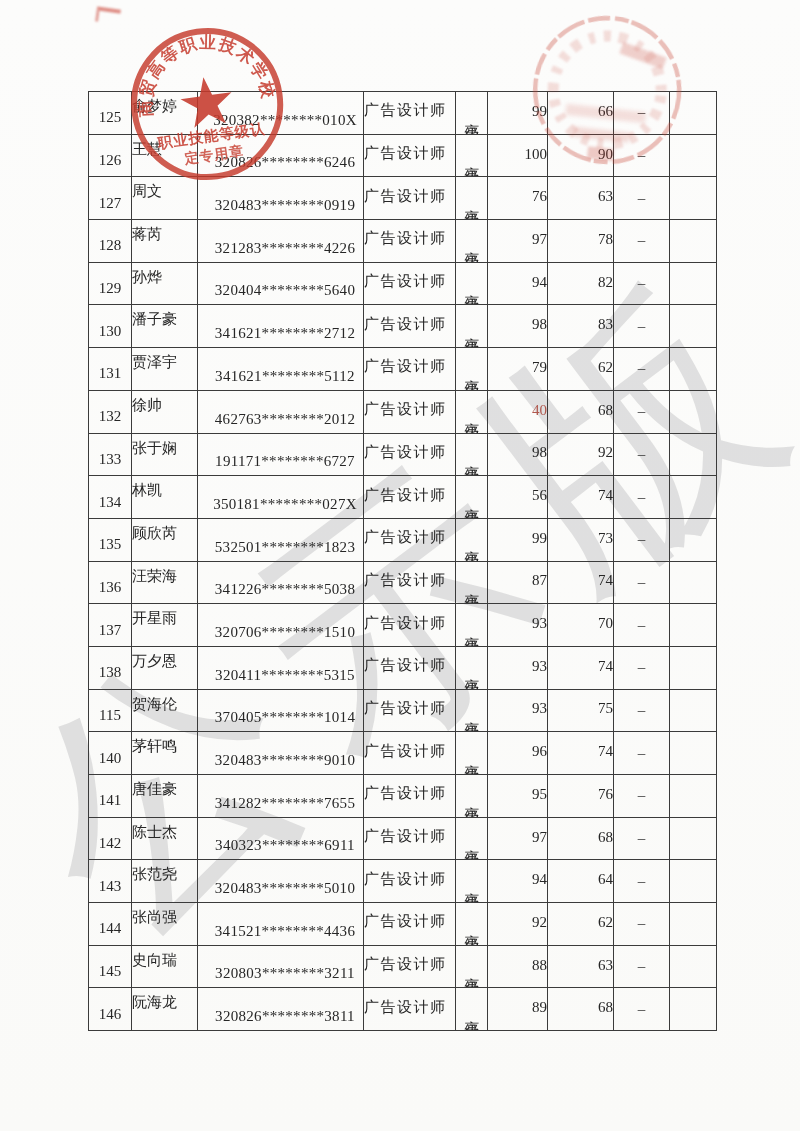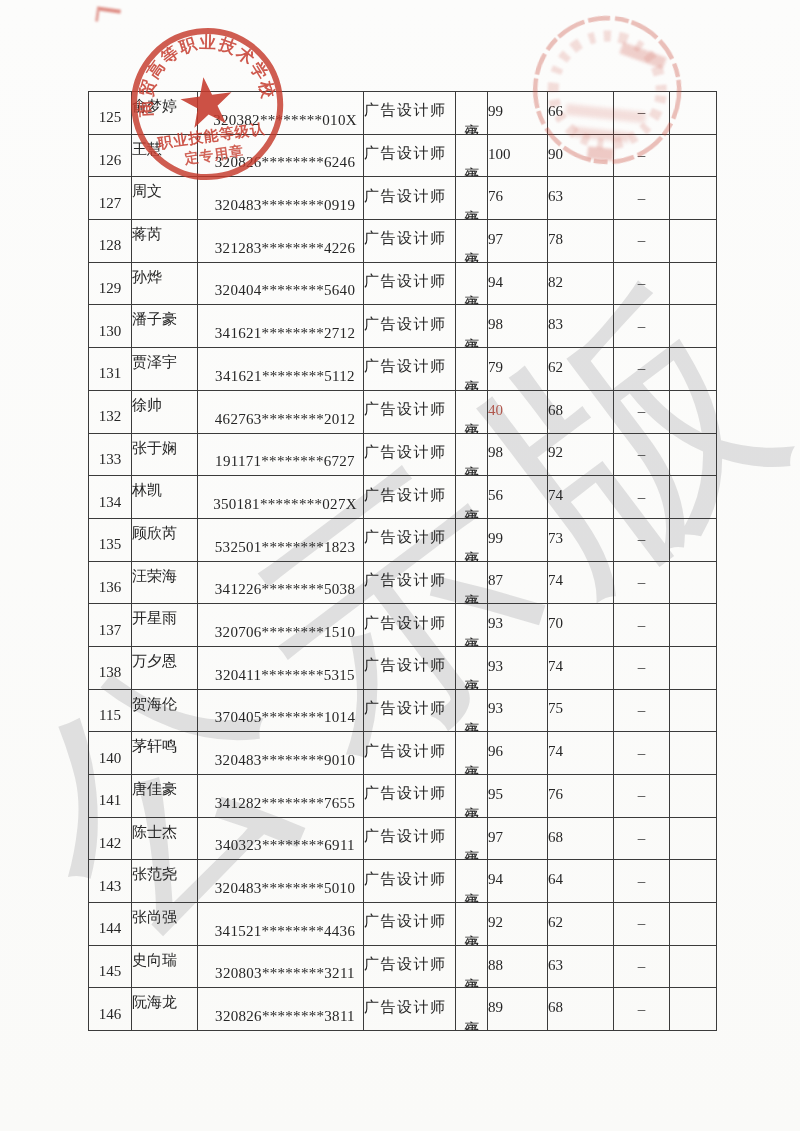--- a/index.html
+++ b/index.html
@@ -37,21 +37,21 @@
     font-size:15px;
     overflow:hidden;
   }
   table.results tr { height:42.7px; }
   .c-num   { text-align:center; vertical-align:middle; padding-top:10px; }
   .c-name  { vertical-align:top; padding-top:5px; }
   .c-id    { text-align:center; vertical-align:bottom; padding:0 0 5px 9px; letter-spacing:0.3px; }
   .c-job   { text-align:left; vertical-align:middle; font-size:14px; letter-spacing:1.5px; padding-bottom:4px; }
   .c-level { text-align:center; vertical-align:middle; font-size:13.5px; }
   .c-level span { writing-mode:vertical-rl; text-orientation:upright; letter-spacing:3px; display:inline-block; }
-  .c-s1,.c-s2 { text-align:left; vertical-align:middle; padding-bottom:3px; }
+  .c-s1,.c-s2 { text-align:right; vertical-align:middle; padding-bottom:3px; }
   .c-dash  { text-align:center; vertical-align:middle; color:#2e2e2e; }
   .c-empty { }
   .score-red { color:#b0574d; }
 
   
   .stamp { position:absolute; z-index:3; pointer-events:none; }
   .stamp-left  { left:116px; top:14px; transform:rotate(-8deg); }
   .stamp-right { left:520px; top:8px;  transform:rotate(6deg); opacity:0.62; filter:blur(0.5px); }
   .stray-mark {
     position:absolute; left:96px; top:8px; width:24px; height:15px;

